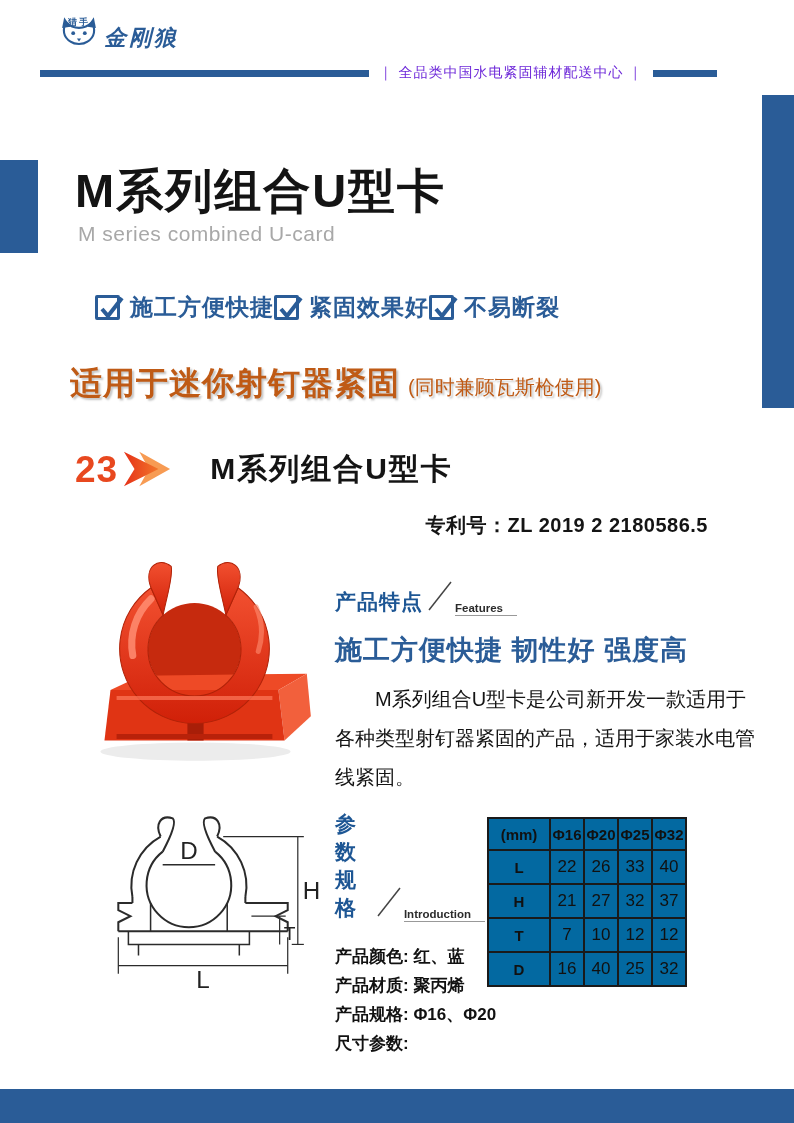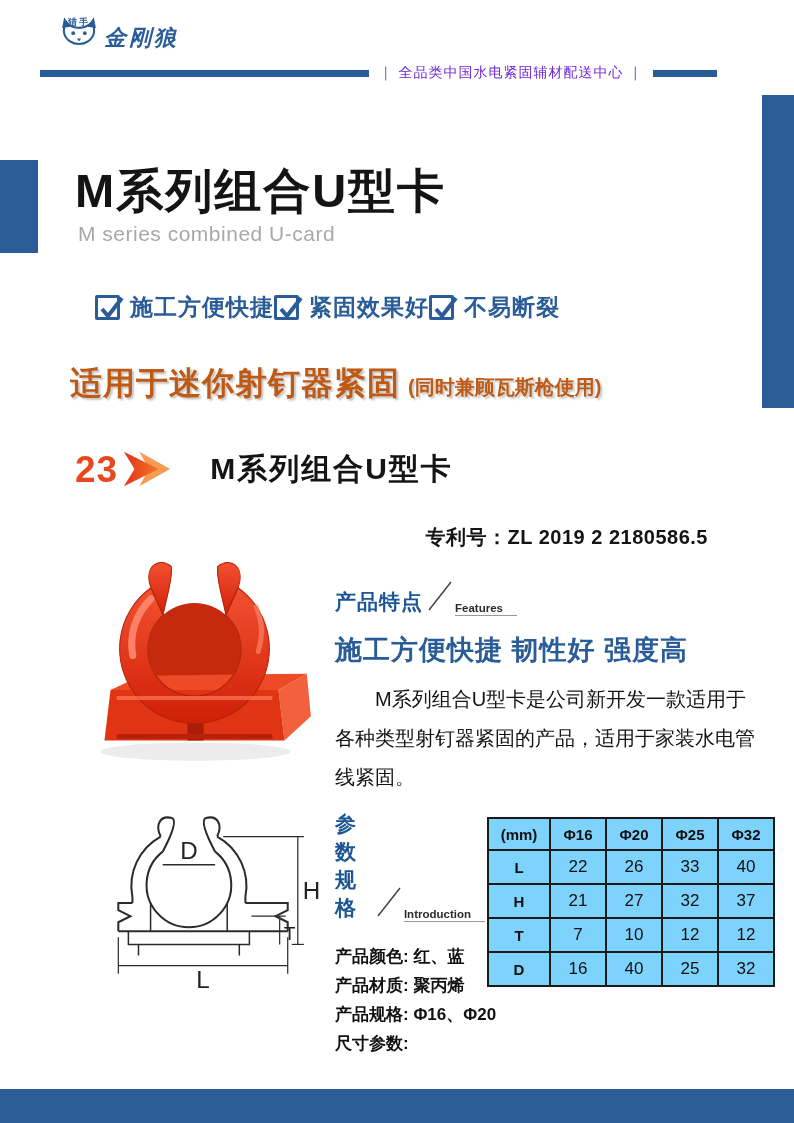--- a/index.html
+++ b/index.html
@@ -37,52 +37,52 @@
   .checklist{position:absolute;left:75px;top:292px;display:flex;margin-left:20px;}
   .check-item{display:flex;align-items:center;}
   .check-box{position:relative;width:25px;height:25px;border:3px solid var(--brand-blue);border-radius:2px;flex:0 0 auto;}
   .check-box svg{position:absolute;left:0px;top:-3px;}
   .check-label{margin-left:10px;font-size:23px;font-weight:800;color:var(--brand-blue);letter-spacing:1px;}
 
   
   .highlight{position:absolute;left:70px;top:362px;display:flex;align-items:baseline;
     color:var(--accent-orange);text-shadow:2px 2px 2px rgba(110,110,110,.4);justify-content:flex-end;}
   .highlight-main{font-size:32px;font-weight:800;letter-spacing:1px;}
-  .highlight-note{font-size:20px;font-weight:700;margin-left:8px;}
+  .highlight-note{font-size:20px;font-weight:400;margin-left:8px;}
 
   
   .index-row{position:absolute;left:75px;top:448px;display:flex;align-items:center;}
   .index-number{font-size:37px;font-weight:800;color:var(--accent-red);letter-spacing:1px;}
   .index-arrow{margin-left:4px;margin-top:3px;}
   .index-name{margin-left:38px;font-size:30px;font-weight:800;color:var(--ink);letter-spacing:2px;}
 
   
-  .patent{position:absolute;right:86px;top:524px;font-size:20px;font-weight:700;color:var(--ink);letter-spacing:.5px;margin-left:36px;}
+  .patent{position:absolute;right:86px;top:512px;font-size:20px;font-weight:700;color:var(--ink);letter-spacing:.5px;margin-left:36px;}
 
   
   .sec-head{display:flex;align-items:flex-end;}
   .sec-cn{font-size:21px;font-weight:800;color:#1d5694;letter-spacing:1px;}
   .sec-slash{margin:0 2px 0 4px;}
   .sec-en{font-size:11.5px;font-weight:600;color:#2b2b2b;border-bottom:1px solid #999;padding:0 14px 1px 0;}
 
   
   .features{position:absolute;left:335px;top:580px;width:430px;}
   .slogan{margin-top:16px;font-size:27px;font-weight:800;color:var(--brand-blue);letter-spacing:1px;white-space:nowrap;}
   .desc{margin-top:12px;font-size:20px;line-height:39px;font-weight:500;color:var(--ink);text-indent:2em;}
 
   
   .specs{position:absolute;left:335px;top:810px;width:150px;}
   .spec-lines{margin-top:20px;}
   .spec-line{font-size:17px;font-weight:700;color:#111;line-height:29px;white-space:nowrap;}
 
   
   .size-table{position:absolute;left:487px;top:817px;border-collapse:collapse;table-layout:fixed;}
   .size-table th,.size-table td{border:2px solid #1a1a1a;text-align:center;vertical-align:middle;
-    color:#111;background:#7dd3fc;}
-  .size-table thead th{width:56px;height:32px;font-size:15px;font-weight:600;}
+    color:#111;background:#0369a1;}
+  .size-table thead th{width:34px;height:32px;font-size:15px;font-weight:600;}
   .size-table thead th:first-child{width:62px;}
   .size-table tbody th{height:34px;font-size:15px;font-weight:600;}
   .size-table tbody td{height:34px;font-size:17px;font-weight:500;}
 
   
   .photo{position:absolute;left:66px;top:546px;}
   .drawing{position:absolute;left:80px;top:796px;}
   .drawing text{font-family:"Liberation Sans",sans-serif;fill:#222;}
 </style>
 </head>

